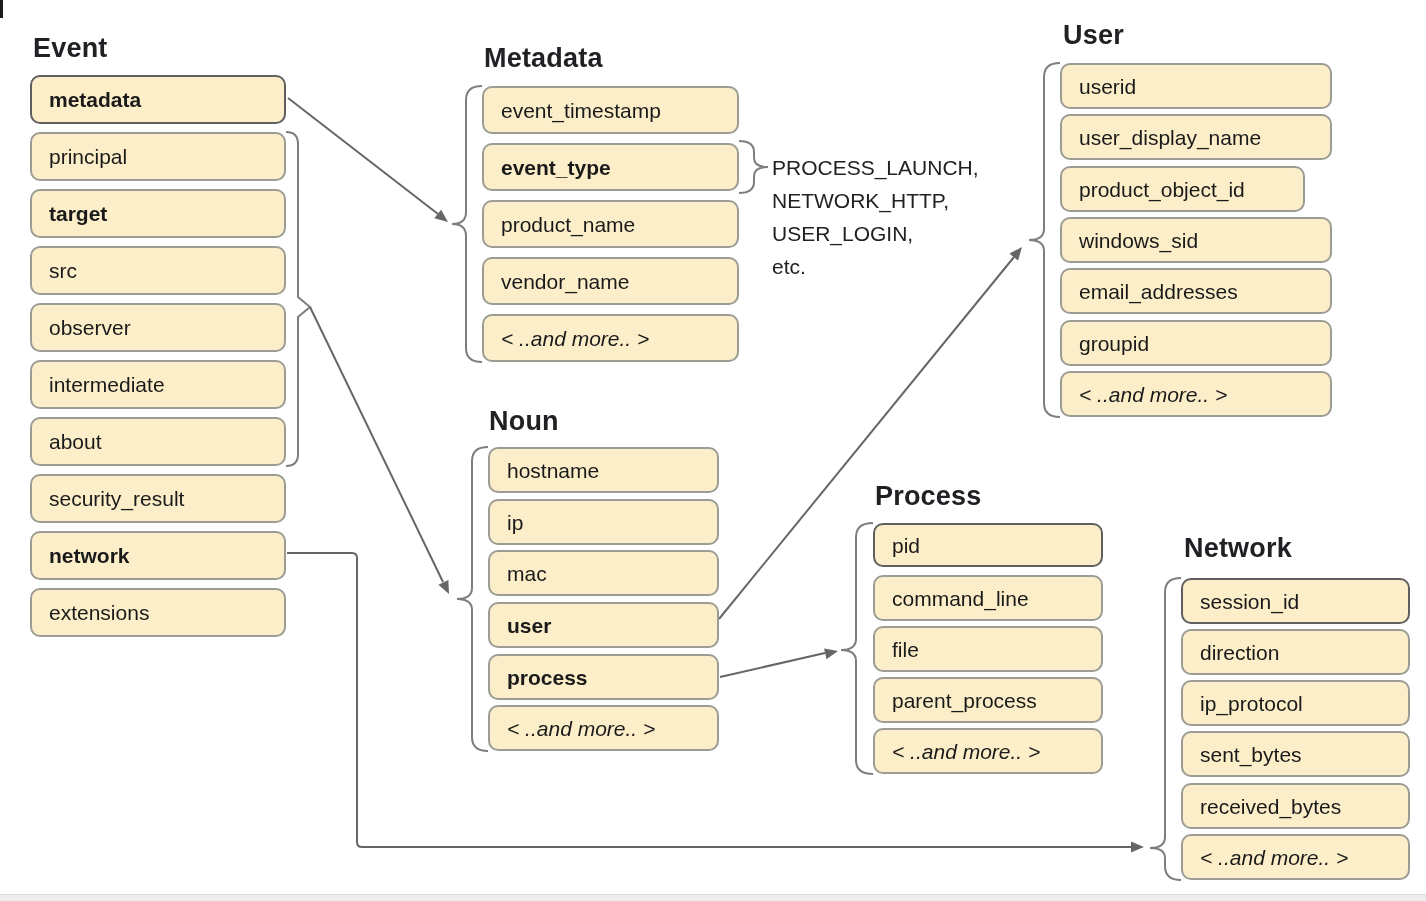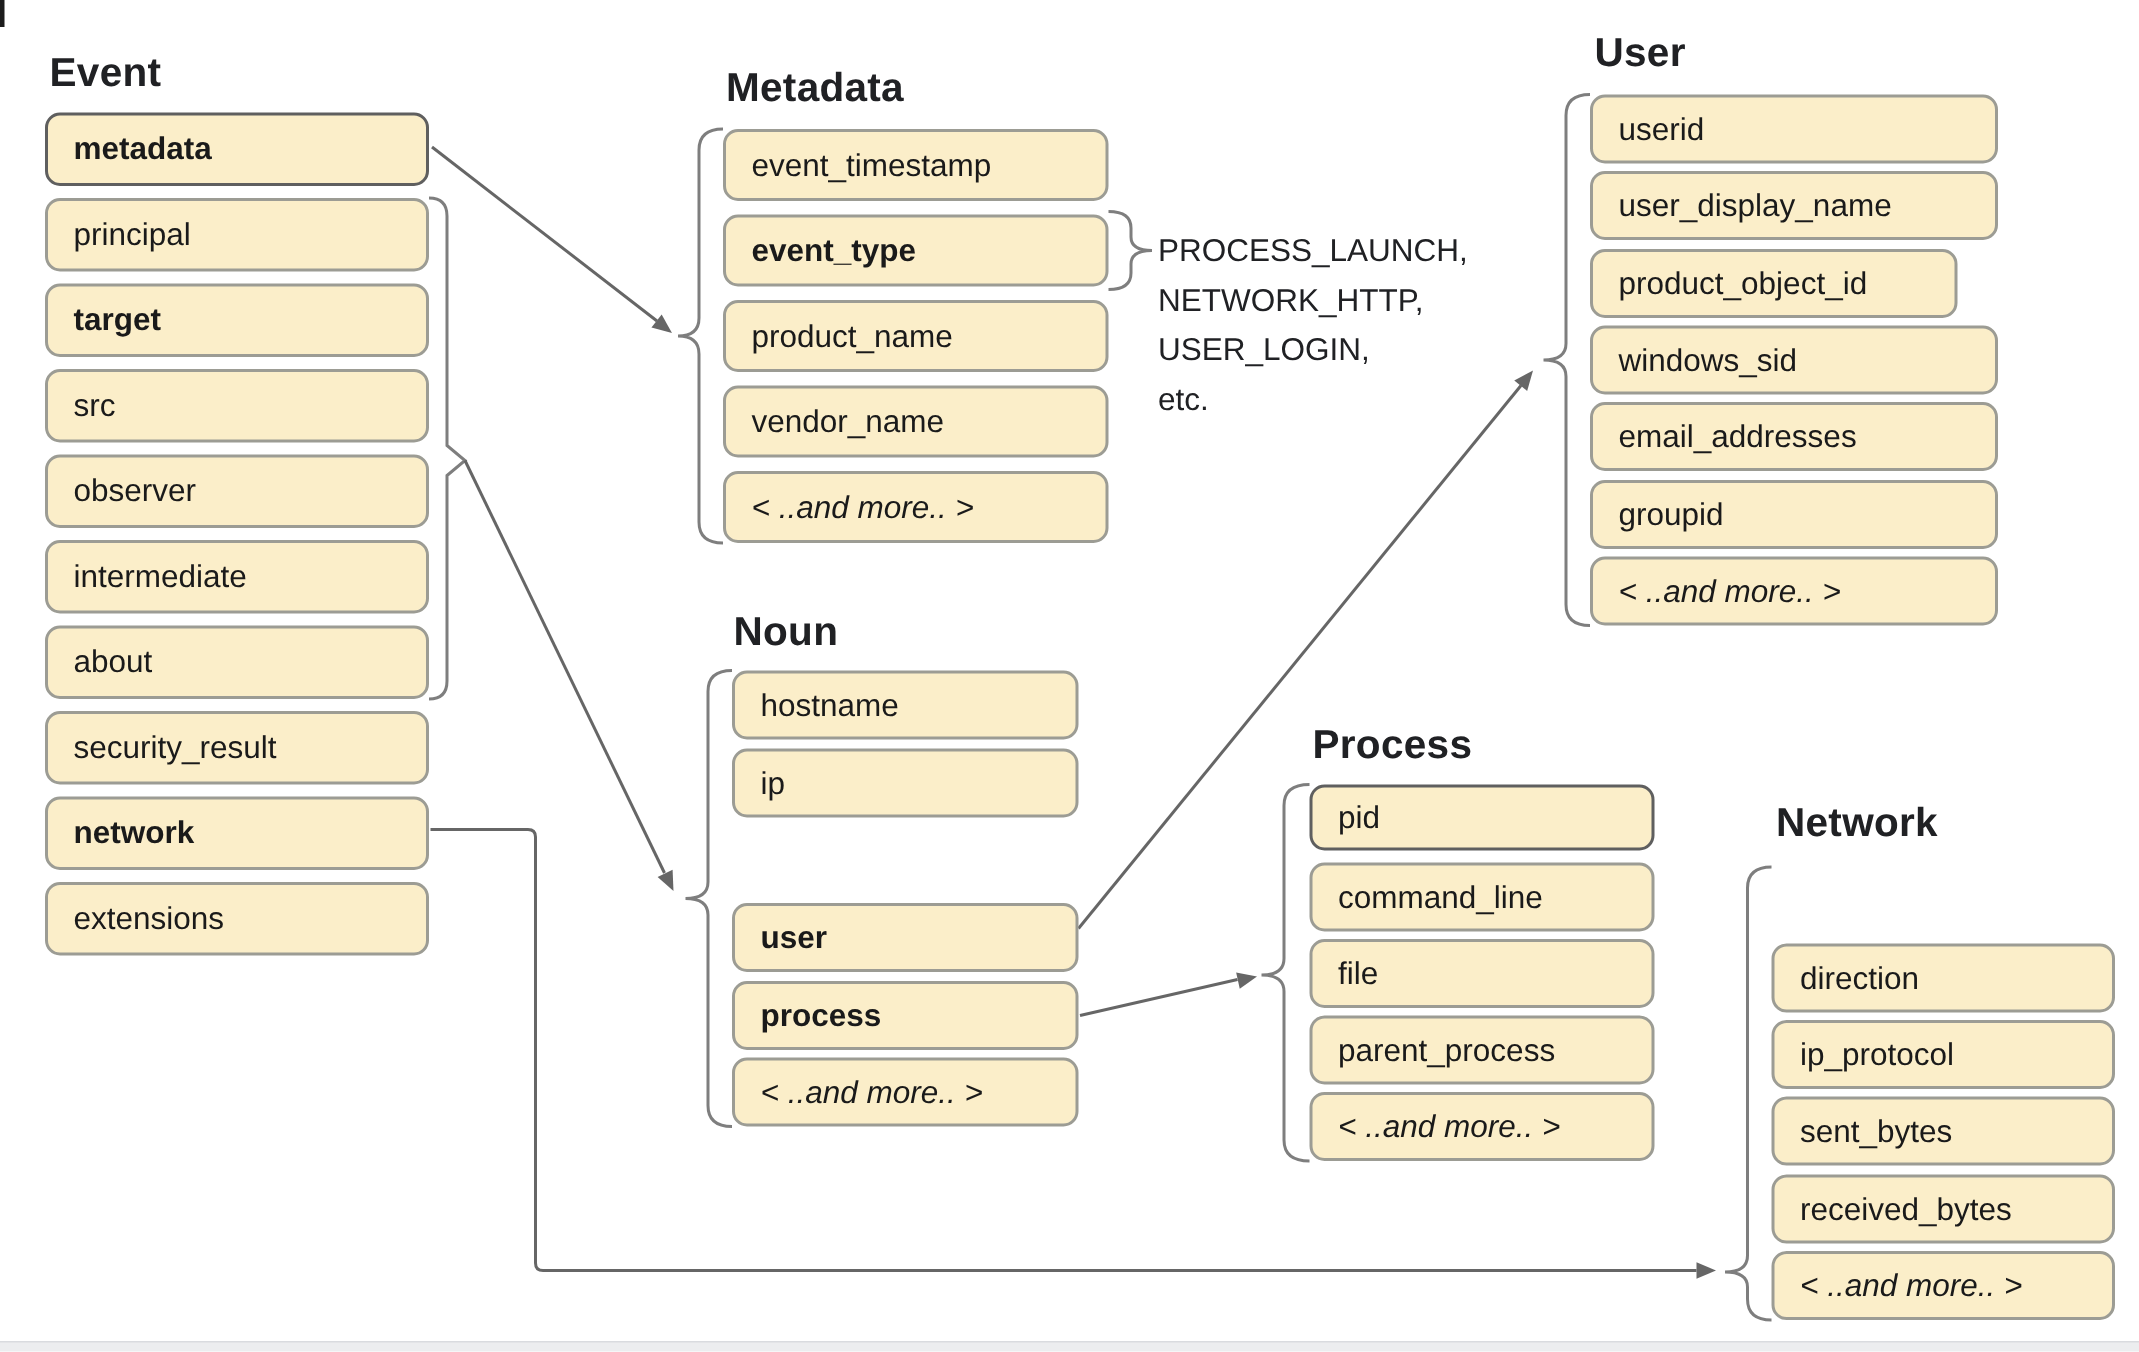--- a/index.html
+++ b/index.html
@@ -95,20 +95,21 @@
   <div class="box more" style="left:482px;top:314px;width:257px;height:48px">&lt; ..and more.. &gt;</div>
 
   <div class="ann" style="left:772px;top:184px">NETWORK_HTTP,</div>
   <div class="ann" style="left:772px;top:151px">PROCESS_LAUNCH,</div>
   <div class="ann" style="left:772px;top:217px">USER_LOGIN,</div>
   <div class="ann" style="left:772px;top:250px">etc.</div>
 
   <h2 class="gtitle" style="left:489px;top:406px">Noun</h2>
   <div class="box" style="left:488px;top:447px;width:231px;height:46px">hostname</div>
   <div class="box" style="left:488px;top:499px;width:231px;height:46px">ip</div>
+  <div class="box" style="left:488px;top:550px;width:231px;height:46px">mac</div>
   <div class="box bold" style="left:488px;top:602px;width:231px;height:46px">user</div>
   <div class="box bold" style="left:488px;top:654px;width:231px;height:46px">process</div>
   <div class="box more" style="left:488px;top:705px;width:231px;height:46px">&lt; ..and more.. &gt;</div>
 
   <h2 class="gtitle" style="left:1063px;top:20px">User</h2>
   <div class="box" style="left:1060px;top:63px;width:272px;height:46px">userid</div>
   <div class="box" style="left:1060px;top:114px;width:272px;height:46px">user_display_name</div>
   <div class="box" style="left:1060px;top:166px;width:245px;height:46px">product_object_id</div>
   <div class="box" style="left:1060px;top:217px;width:272px;height:46px">windows_sid</div>
   <div class="box" style="left:1060px;top:268px;width:272px;height:46px">email_addresses</div>
@@ -116,20 +117,21 @@
   <div class="box more" style="left:1060px;top:371px;width:272px;height:46px">&lt; ..and more.. &gt;</div>
 
   <h2 class="gtitle" style="left:875px;top:481px">Process</h2>
   <div class="box dark" style="left:873px;top:523px;width:230px;height:44px">pid</div>
   <div class="box" style="left:873px;top:575px;width:230px;height:46px">command_line</div>
   <div class="box" style="left:873px;top:626px;width:230px;height:46px">file</div>
   <div class="box" style="left:873px;top:677px;width:230px;height:46px">parent_process</div>
   <div class="box more" style="left:873px;top:728px;width:230px;height:46px">&lt; ..and more.. &gt;</div>
 
   <h2 class="gtitle" style="left:1184px;top:533px">Network</h2>
+  <div class="box dark" style="left:1181px;top:578px;width:229px;height:46px">session_id</div>
   <div class="box" style="left:1181px;top:629px;width:229px;height:46px">direction</div>
   <div class="box" style="left:1181px;top:680px;width:229px;height:46px">ip_protocol</div>
   <div class="box" style="left:1181px;top:731px;width:229px;height:46px">sent_bytes</div>
   <div class="box" style="left:1181px;top:783px;width:229px;height:46px">received_bytes</div>
   <div class="box more" style="left:1181px;top:834px;width:229px;height:46px">&lt; ..and more.. &gt;</div>
 
   <div class="bottom-divider"></div>
 </div>
 
 </body></html>

